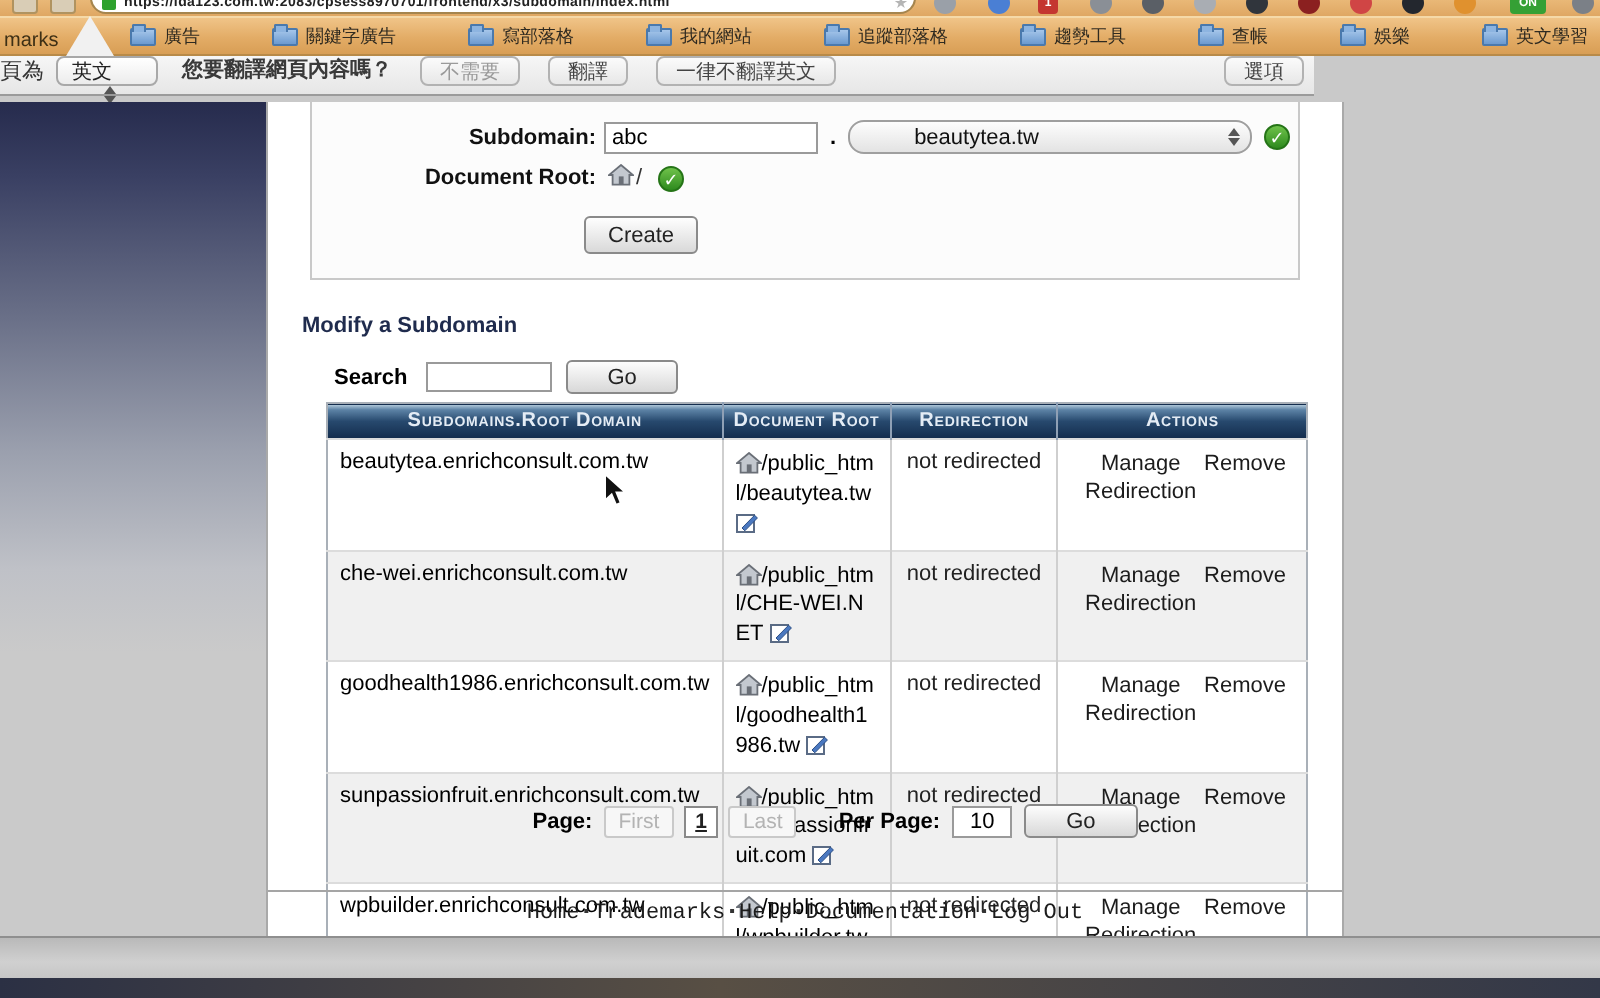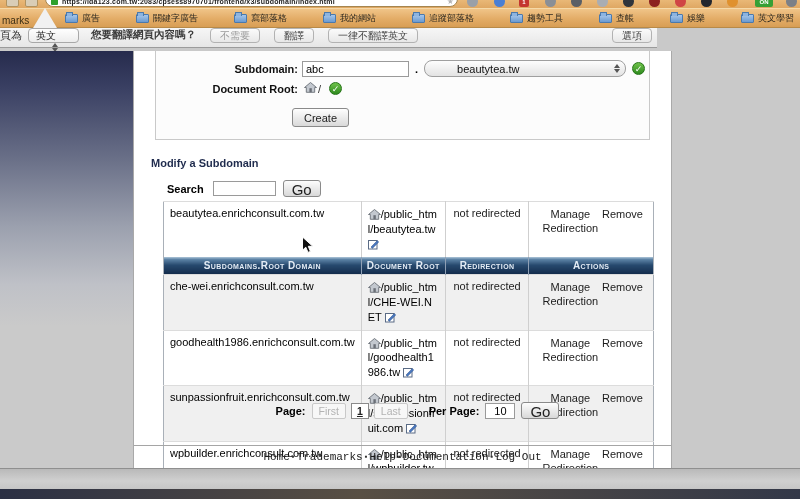--- a/index.html
+++ b/index.html
@@ -103,23 +103,23 @@
   .slash { font-size:11px; color:#333; margin:0 2px 0 1px; }
   .home-ico { flex:none; margin-left:2px; }
   .create-btn { position:absolute; left:136px; top:57px; height:19px; padding:0 11px;
     background:linear-gradient(180deg,#fefefe,#d9d9d9); border:1px solid #8a8a8a; border-radius:3px;
     font-size:11px; color:#222; cursor:pointer;
     font-family:"Liberation Sans","DejaVu Sans",sans-serif; }
   
   .modify-heading { position:absolute; left:17px; top:106px; font-size:11px; font-weight:bold; color:#1f2b4d; }
   .search-row { position:absolute; left:33px; top:129px; display:flex; align-items:center; }
   .search-label { font-weight:bold; font-size:11px; margin-right:9px; }
-  .go-btn { height:17px; padding:0 8px; margin-left:7px;
+  .go-btn { height:17px; padding:0 20px; margin-left:7px;
     background:linear-gradient(180deg,#fdfdfd,#d8d8d8); border:1px solid #8a8a8a; border-radius:3px;
-    font-size:15px; color:#222; cursor:pointer; font-family:"Liberation Sans","DejaVu Sans",sans-serif; }
+    font-size:11px; color:#222; cursor:pointer; font-family:"Liberation Sans","DejaVu Sans",sans-serif; }
   
   .sd-table { position:absolute; left:29px; top:150px; width:491px; border-collapse:collapse;
     border:1px solid #a9b0b8; font-size:11px; }
   .sd-table th {
     height:18px; background:linear-gradient(180deg,#aec6d8 0%,#5d83a6 14%,#27496e 48%,#132c4c 100%);
     color:#e4ecf5; font-variant:small-caps; font-weight:bold; font-size:10px; letter-spacing:0.4px;
     border-right:1px solid #8fa0b5; text-align:center; padding:0 2px;
   }
   .sd-table td { vertical-align:top; border-right:1px solid #cfcfcf; border-top:1px solid #dcdcdc; padding:5px 6px; height:36px; }
   .sd-table tr.alt td { background:#f0f0f0; }
@@ -294,41 +294,41 @@
       <div class="modify-heading">Modify a Subdomain</div>
       <div class="search-row">
         <span class="search-label">Search</span>
         <input class="f-input" style="width: 63px; height: 15px;">
         <button class="go-btn">Go</button>
       </div>
 
       <table class="sd-table">
         <tbody>
             <tr>
+          <th class="col-domain">Subdomains.Root Domain</th>
+          <th class="col-root">Document Root</th>
+          <th class="col-redir">Redirection</th>
+          <th class="col-actions" style="border-right:none">Actions</th>
+        </tr>
+        <tr>
           <td class="col-domain">beautytea.enrichconsult.com.tw</td>
           <td class="col-root docroot-cell"><svg width="13" height="11" viewBox="0 0 13 11">
                   <path d="M6.5 0.5 L12.5 5.5 L10.7 5.5 L10.7 10.3 L2.3 10.3 L2.3 5.5 L0.5 5.5 Z" fill="#c3c8cf" stroke="#6a6f77" stroke-width="0.9"></path>
                   <rect x="5.4" y="6.2" width="2.4" height="4" fill="#6a6f77"></rect>
                 </svg><span>/public_html/beautytea.tw</span> <svg width="11" height="11" viewBox="0 0 11 11">
                   <rect x="0.5" y="1.5" width="8.5" height="8.5" fill="#fff" stroke="#5a6b85"></rect>
                   <path d="M3 8 L9.3 1.6 L10.7 3 L4.4 9.4 Z" fill="#4a78c0" stroke="#2c4f86" stroke-width="0.5"></path>
                 </svg></td>
           <td class="col-redir redir-txt">not redirected</td>
           <td class="col-actions" style="border-right:none">
             <div class="actions-wrap">
               <span class="act-link" style="width:62px">Manage Redirection</span>
               <span class="act-link">Remove</span>
             </div>
           </td>
-        </tr>
-        <tr>
-          <th class="col-domain">Subdomains.Root Domain</th>
-          <th class="col-root">Document Root</th>
-          <th class="col-redir">Redirection</th>
-          <th class="col-actions" style="border-right:none">Actions</th>
         </tr>
         <tr class="alt">
           <td class="col-domain">che-wei.enrichconsult.com.tw</td>
           <td class="col-root docroot-cell"><svg width="13" height="11" viewBox="0 0 13 11">
                   <path d="M6.5 0.5 L12.5 5.5 L10.7 5.5 L10.7 10.3 L2.3 10.3 L2.3 5.5 L0.5 5.5 Z" fill="#c3c8cf" stroke="#6a6f77" stroke-width="0.9"></path>
                   <rect x="5.4" y="6.2" width="2.4" height="4" fill="#6a6f77"></rect>
                 </svg><span>/public_html/CHE-WEI.NET</span> <svg width="11" height="11" viewBox="0 0 11 11">
                   <rect x="0.5" y="1.5" width="8.5" height="8.5" fill="#fff" stroke="#5a6b85"></rect>
                   <path d="M3 8 L9.3 1.6 L10.7 3 L4.4 9.4 Z" fill="#4a78c0" stroke="#2c4f86" stroke-width="0.5"></path>
                 </svg></td>

